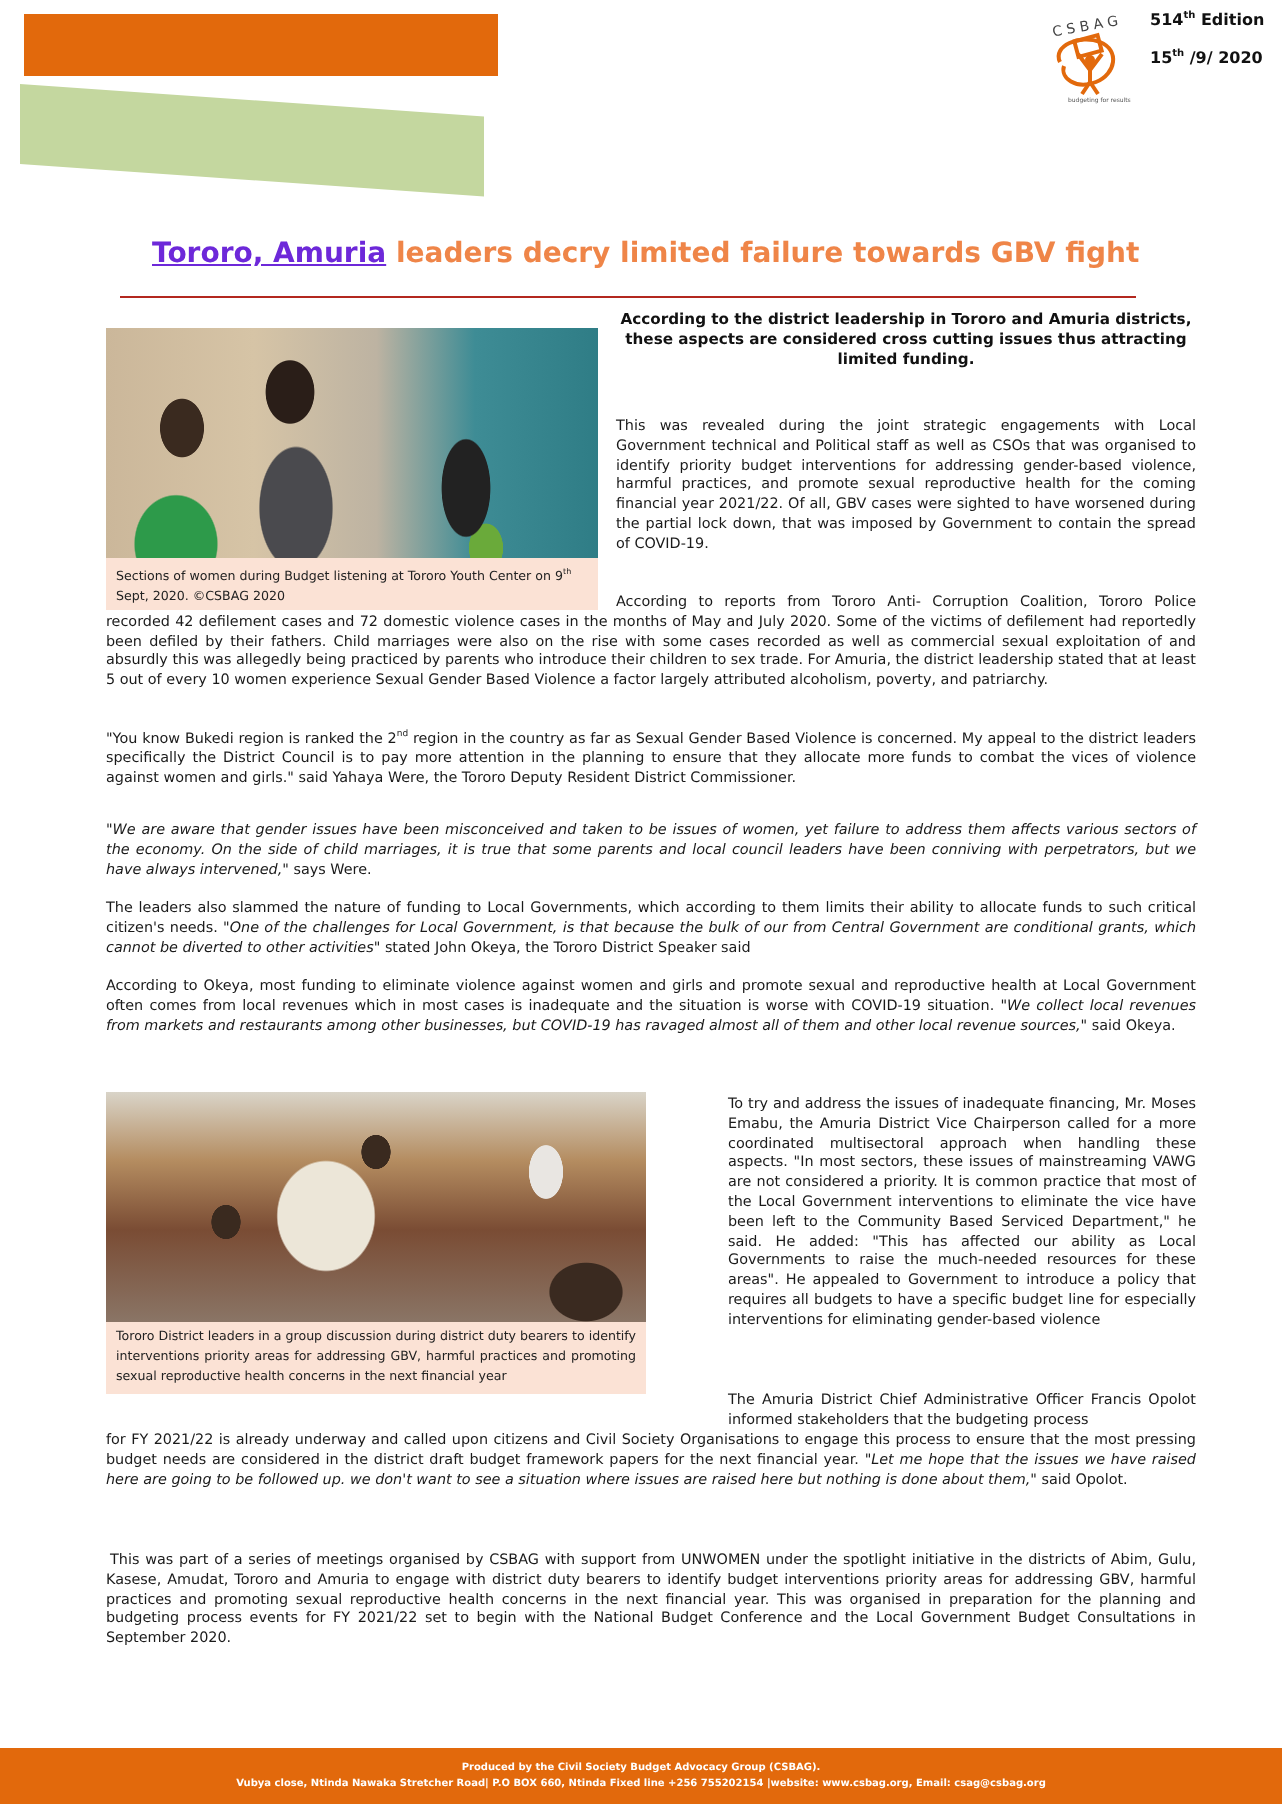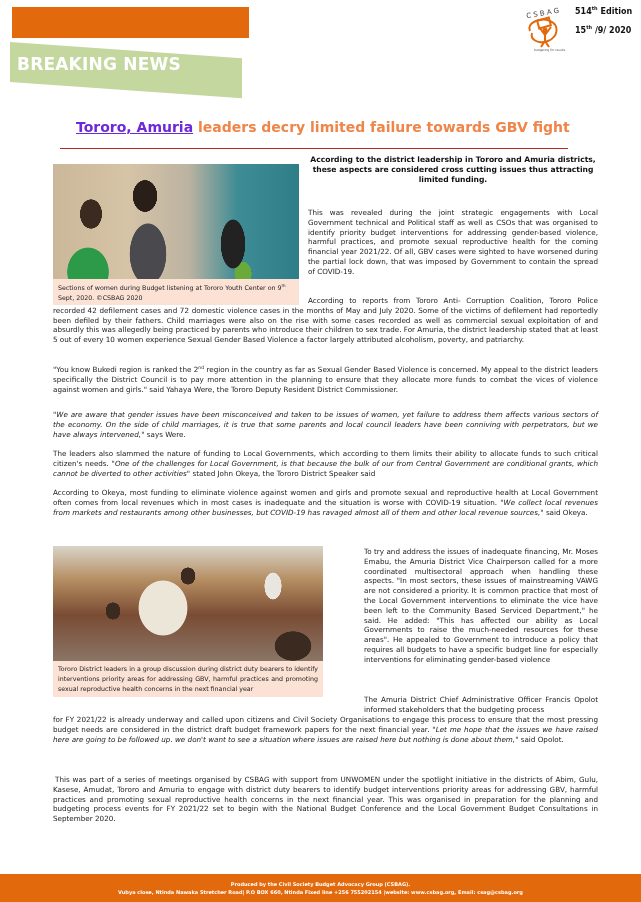--- a/index.html
+++ b/index.html
@@ -53,21 +53,20 @@
   .footer { position: absolute; left: 0; top: 874px; width: 641px; height: 28px; background: #e2690c; color: #ffffff; text-align: center; font-size: 5px; font-weight: bold; line-height: 8px; padding-top: 6px; }
 </style>
 </head>
 <body>
 
 <div class="brand-bar">
   <span>CSBAG</span>
 </div>
 <div class="breaking">
   <div class="band"></div>
-  <span>BREAKING NEWS</span>
 </div>
 
 <div class="logo">
   <svg width="50" height="50" viewBox="0 0 50 50">
     <text x="6" y="12" font-size="7" font-family="DejaVu Sans, sans-serif" fill="#444" transform="rotate(-10 25 10)">C S B A G</text>
     <path d="M10 28 C6 20, 20 14, 30 18 C40 22, 38 34, 28 38 C18 42, 10 36, 12 30" fill="none" stroke="#e2690c" stroke-width="2"></path>
     <rect x="18" y="16" width="12" height="8" fill="none" stroke="#e2690c" stroke-width="2" transform="rotate(-15 24 20)"></rect>
     <circle cx="25" cy="27" r="2.5" fill="#e2690c"></circle>
     <path d="M25 29 L25 38 M25 32 L19 24 M25 32 L31 24 M25 38 L21 44 M25 38 L29 44" stroke="#e2690c" stroke-width="2" fill="none"></path>
     <text x="14" y="48" font-size="3" font-family="DejaVu Sans, sans-serif" fill="#555">budgeting for results</text>

